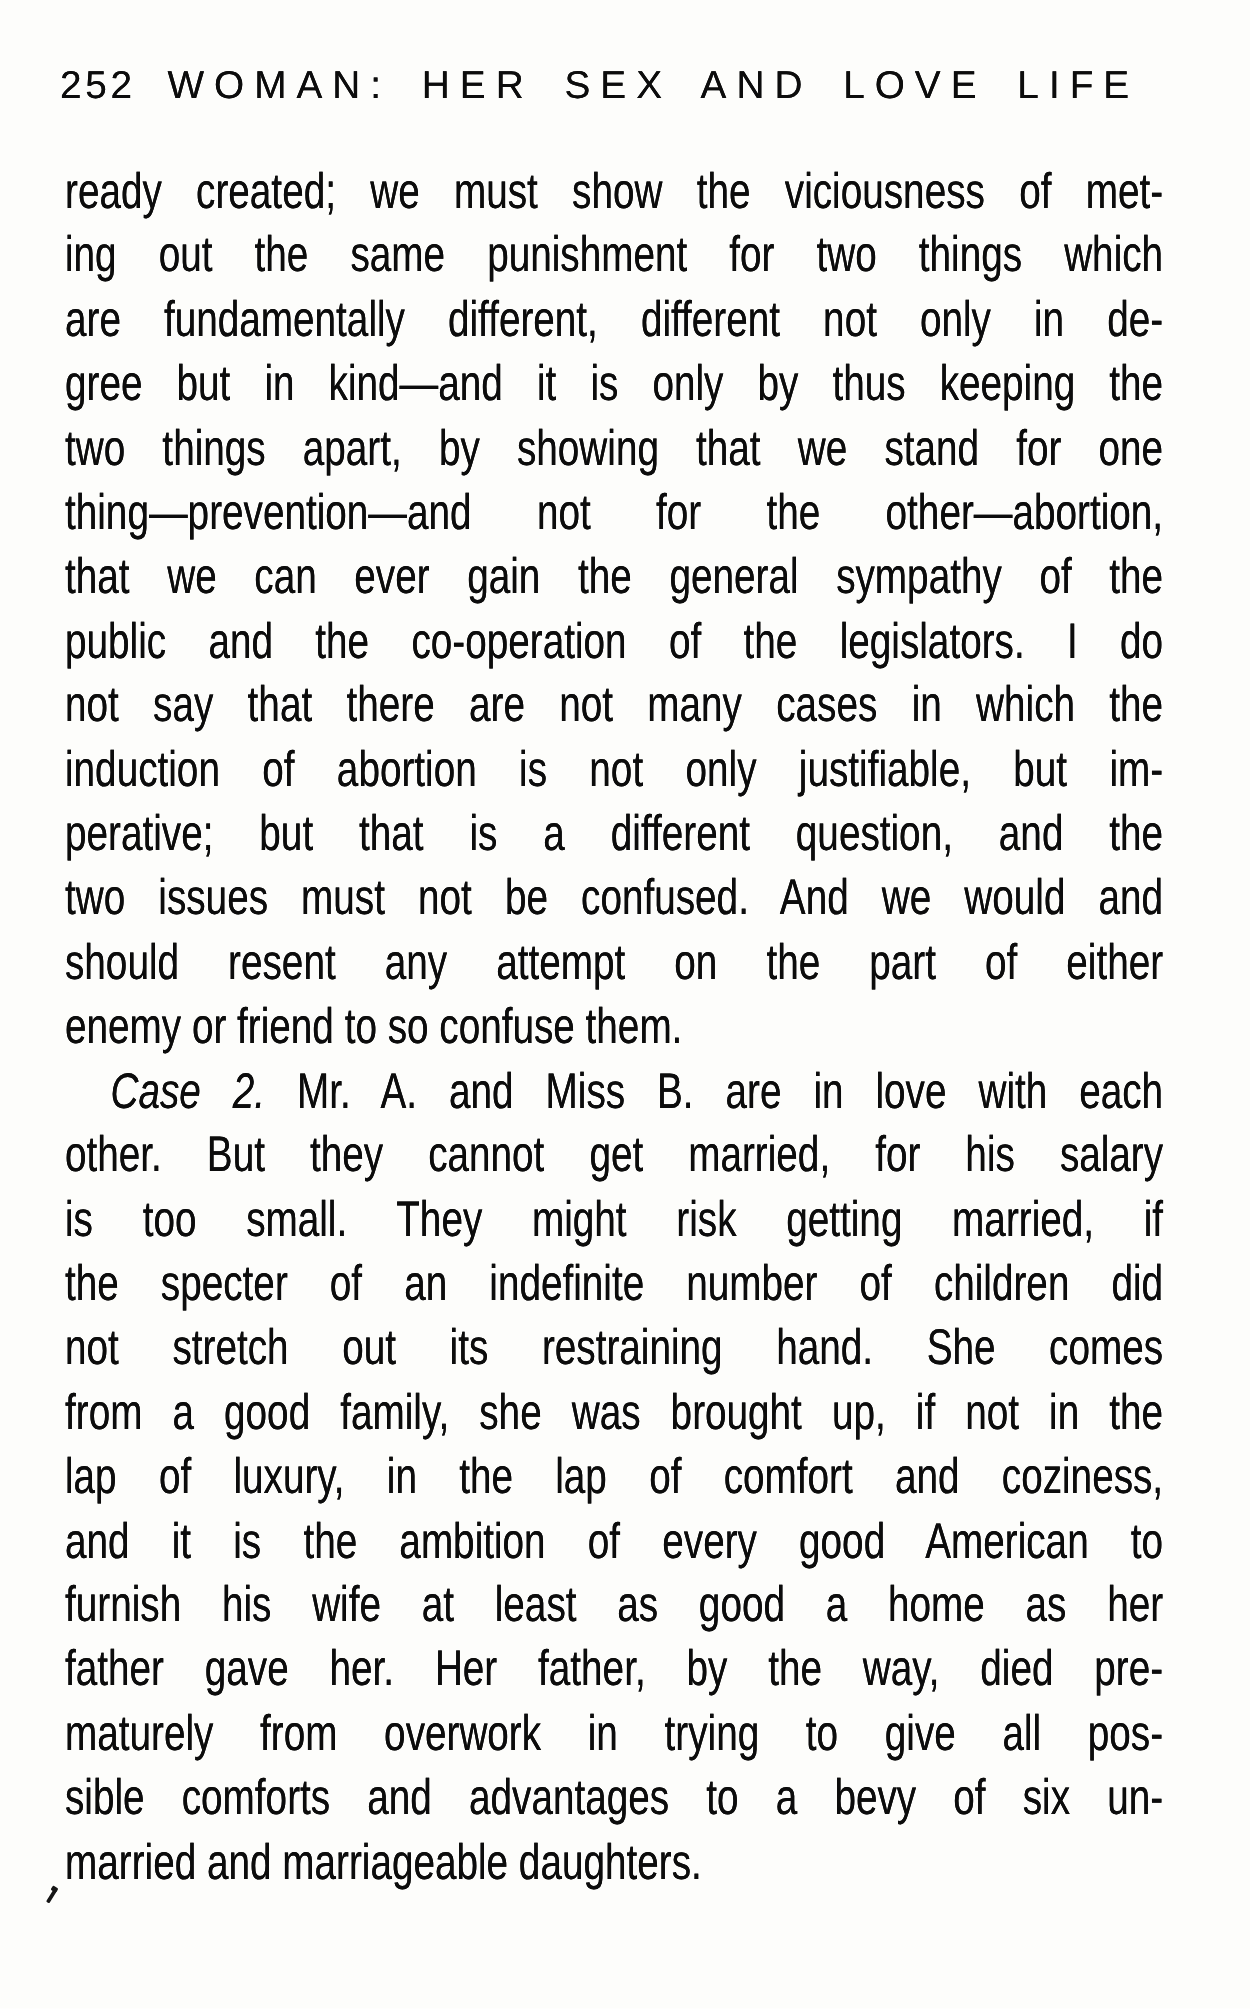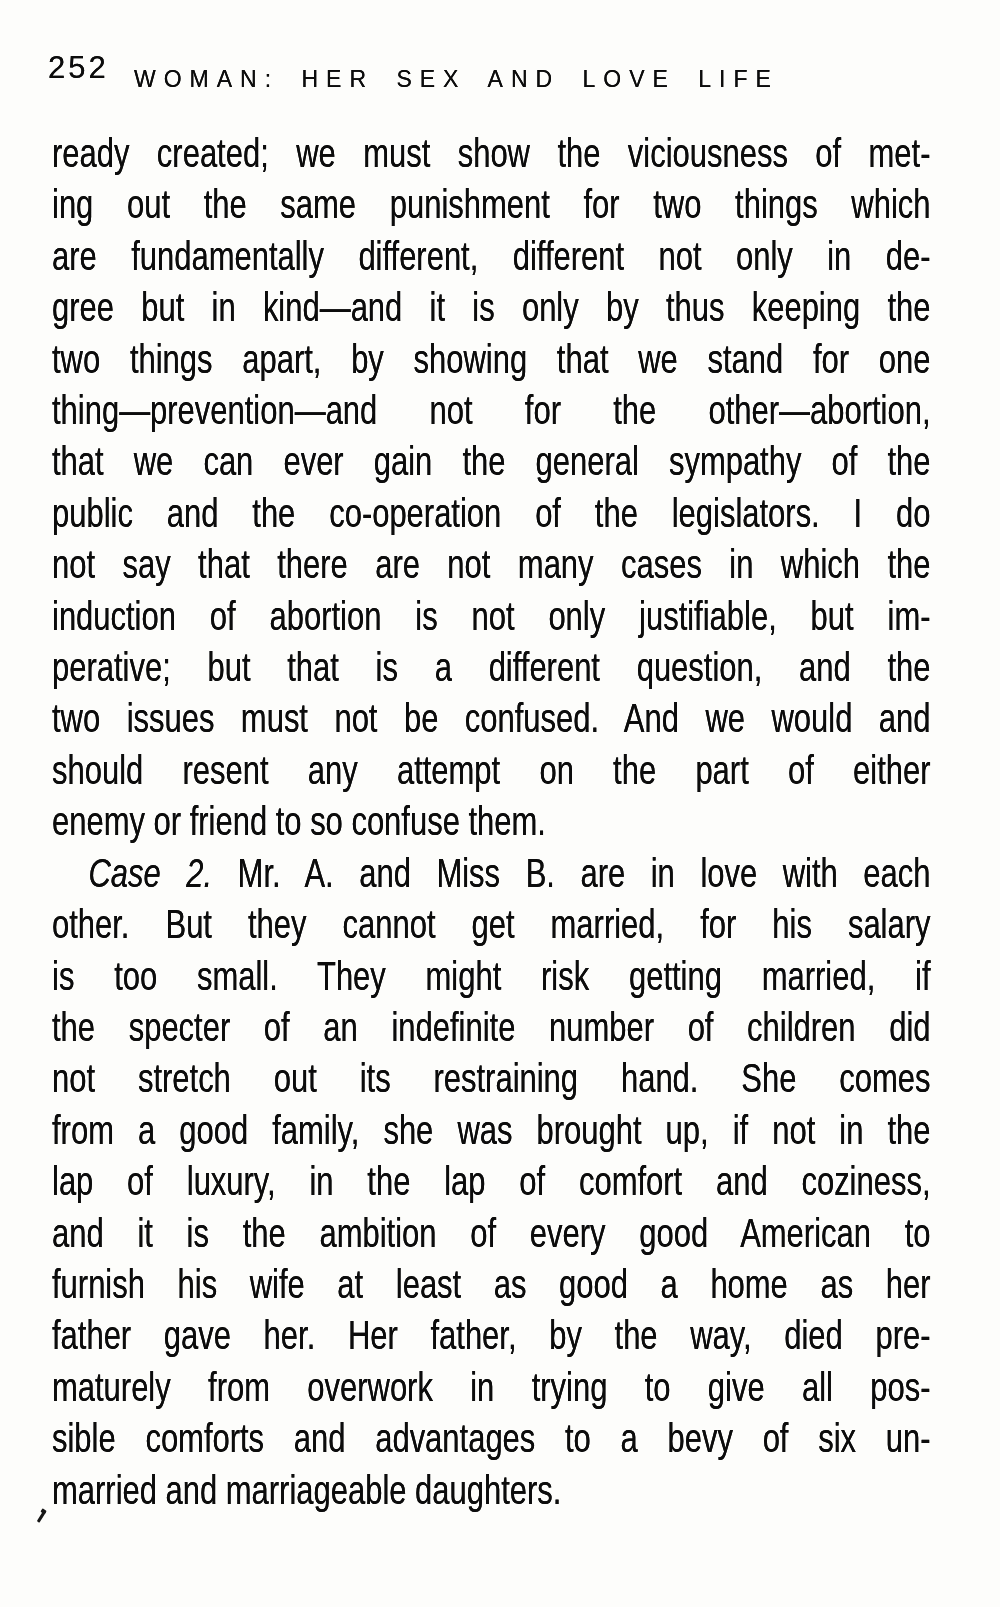--- a/index.html
+++ b/index.html
@@ -29,22 +29,22 @@
     position: absolute;
     left: 48px;
     top: 0;
     font-size: 31px;
     letter-spacing: 3px;
     white-space: nowrap;
   }
   .head-title {
     position: absolute;
     left: 134px;
-    top: 16px;
-    font-size: 23px;
+    top: 0;
+    font-size: 31px;
     letter-spacing: 8px;
     word-spacing: 8px;
     white-space: nowrap;
   }
   
   .text-block {
     position: absolute;
     left: 52px;
     top: 128px;
     width: 1135px;

